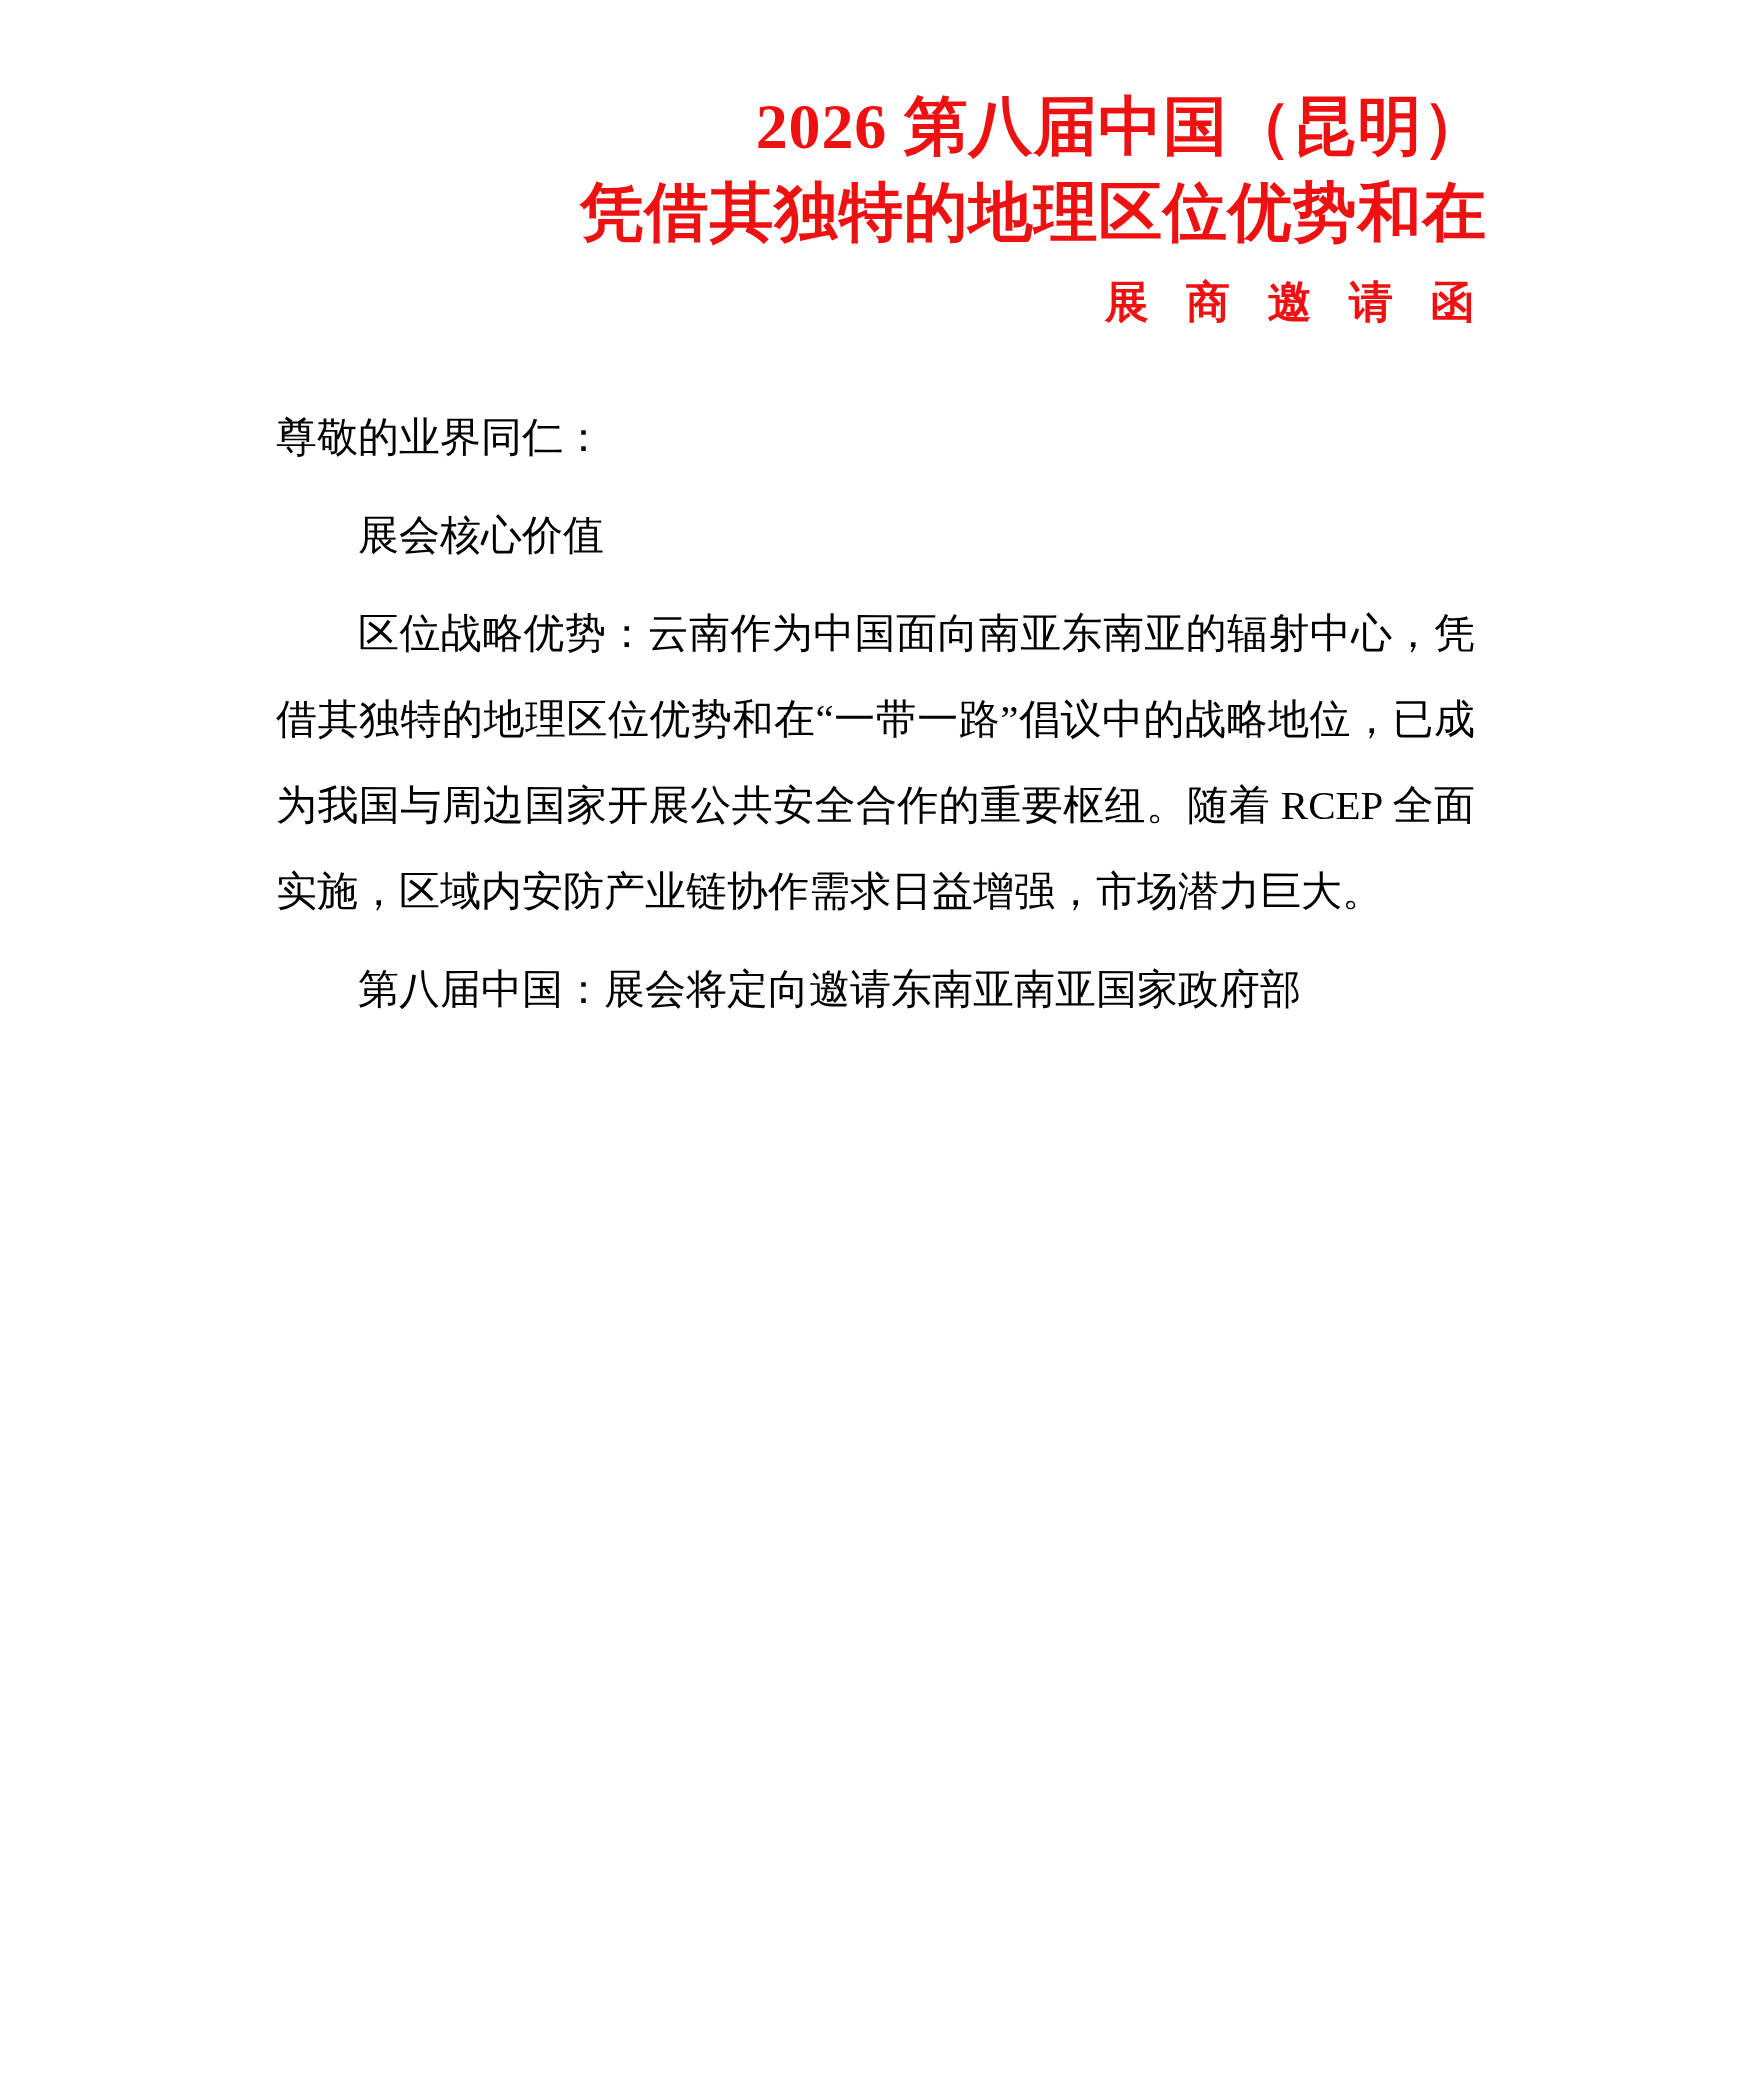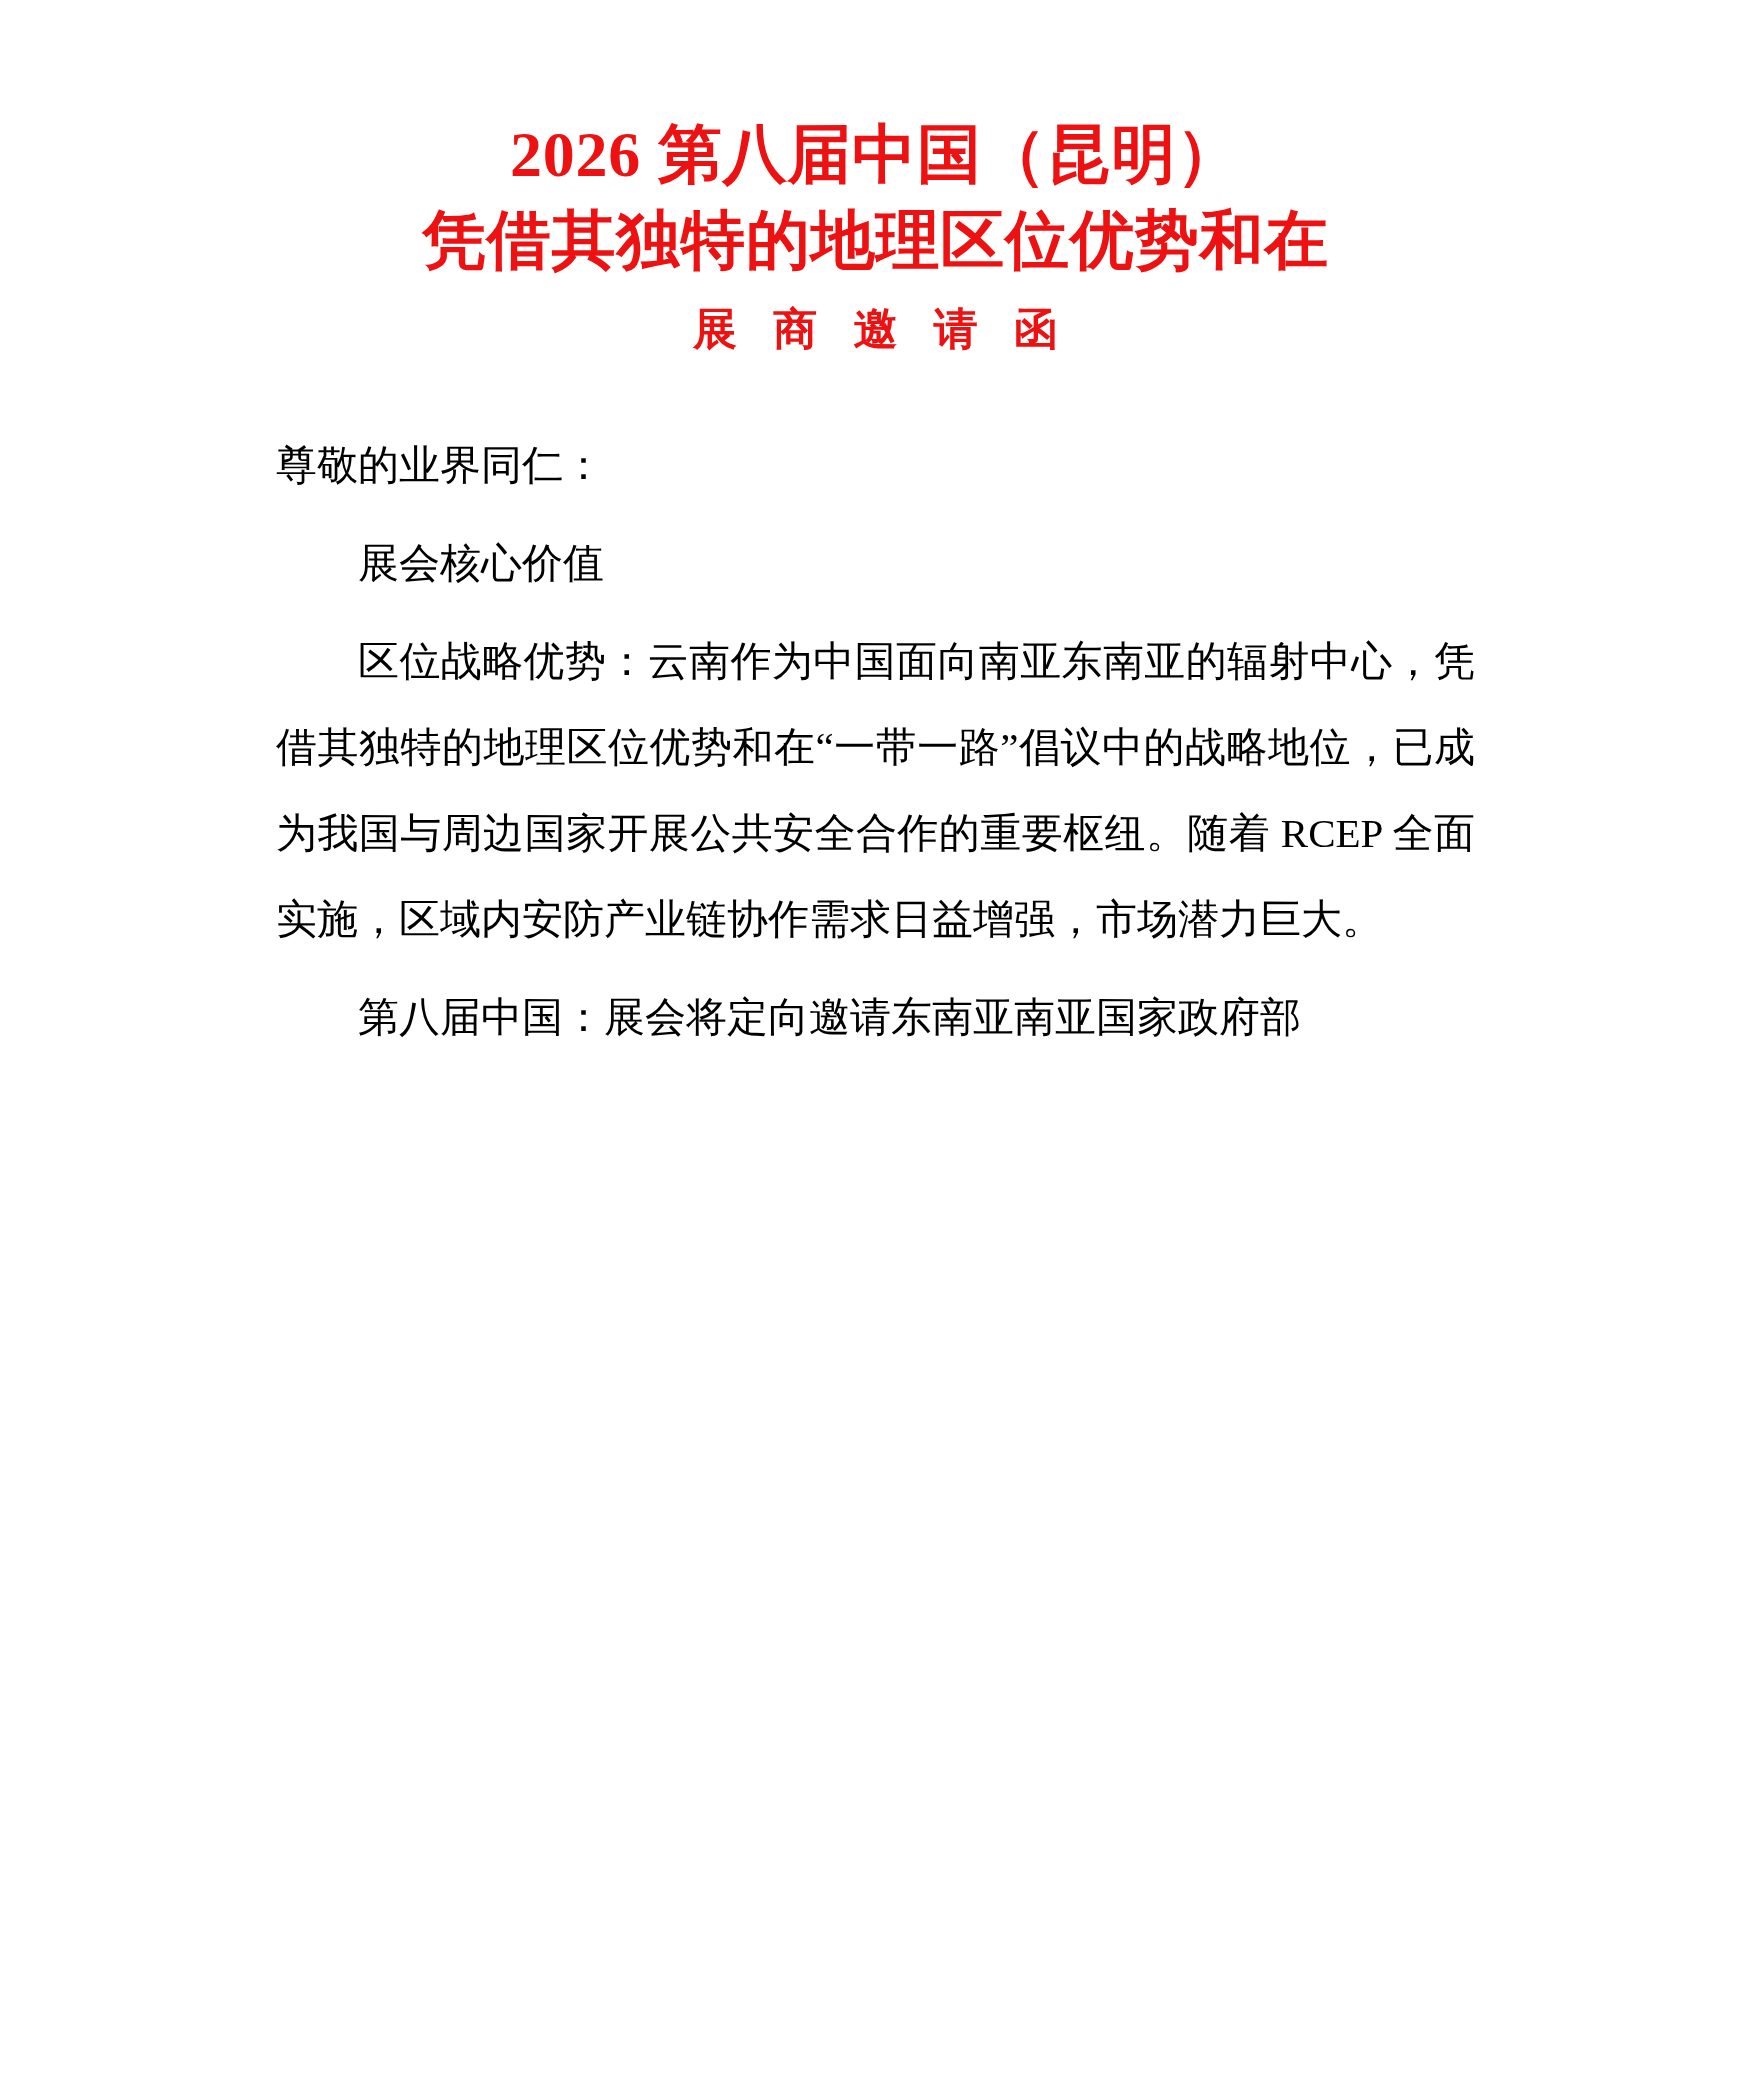--- a/index.html
+++ b/index.html
@@ -27,40 +27,40 @@
   
   .content {
     position: absolute;
     left: 264px;
     top: 0;
     width: 1223px;
   }
 
   
   .title-block {
-    padding-top: 112px;
-    text-align: center;
+    padding-top: 84px;
+    text-align: right;
   }
 
   .doc-title-line {
     display: block;
     color: #ee1111;
     font-family: "Liberation Serif", "DejaVu Serif", serif;
     font-weight: bold;
     font-size: 64px;
     line-height: 86px;
     letter-spacing: 0.8px;
     white-space: nowrap;
   }
 
   .doc-subtitle {
     display: block;
     margin-top: 16px;
     color: #ee1111;
-    font-family: Liberation Serif, serif;
+    font-family: Liberation Sans, sans-serif;
     font-weight: bold;
     font-size: 44px;
     line-height: 59px;
     letter-spacing: 12.6px;
     text-indent: 12.6px;
     white-space: nowrap;
   }
 
   
   .body-block {

